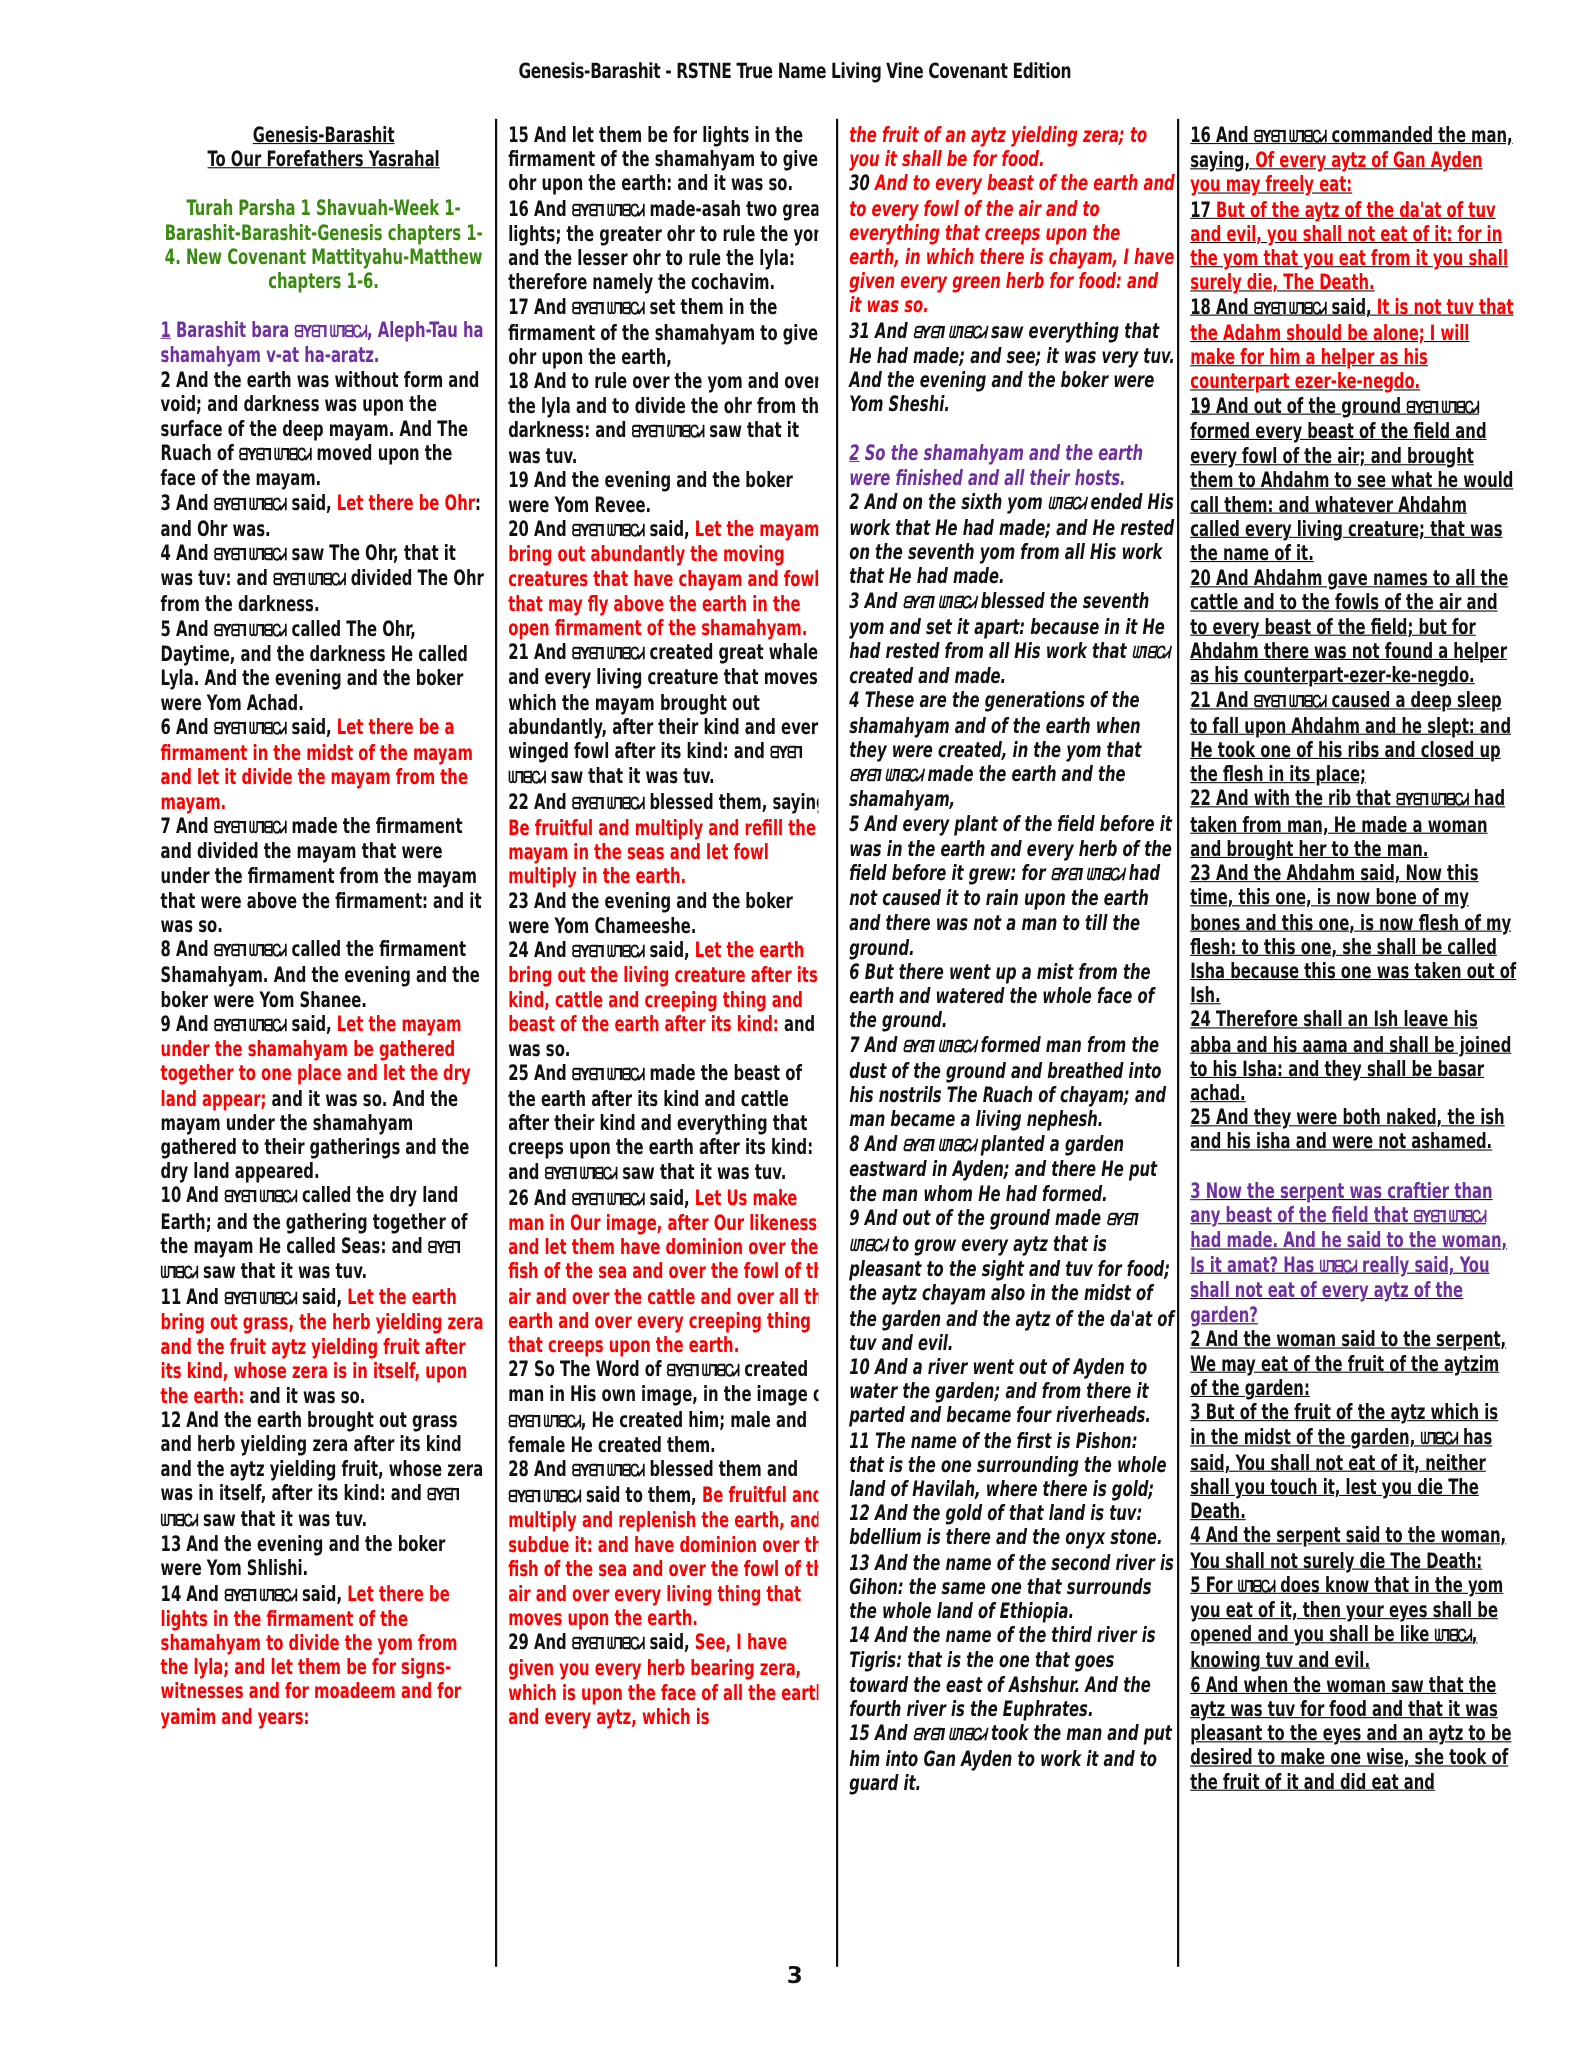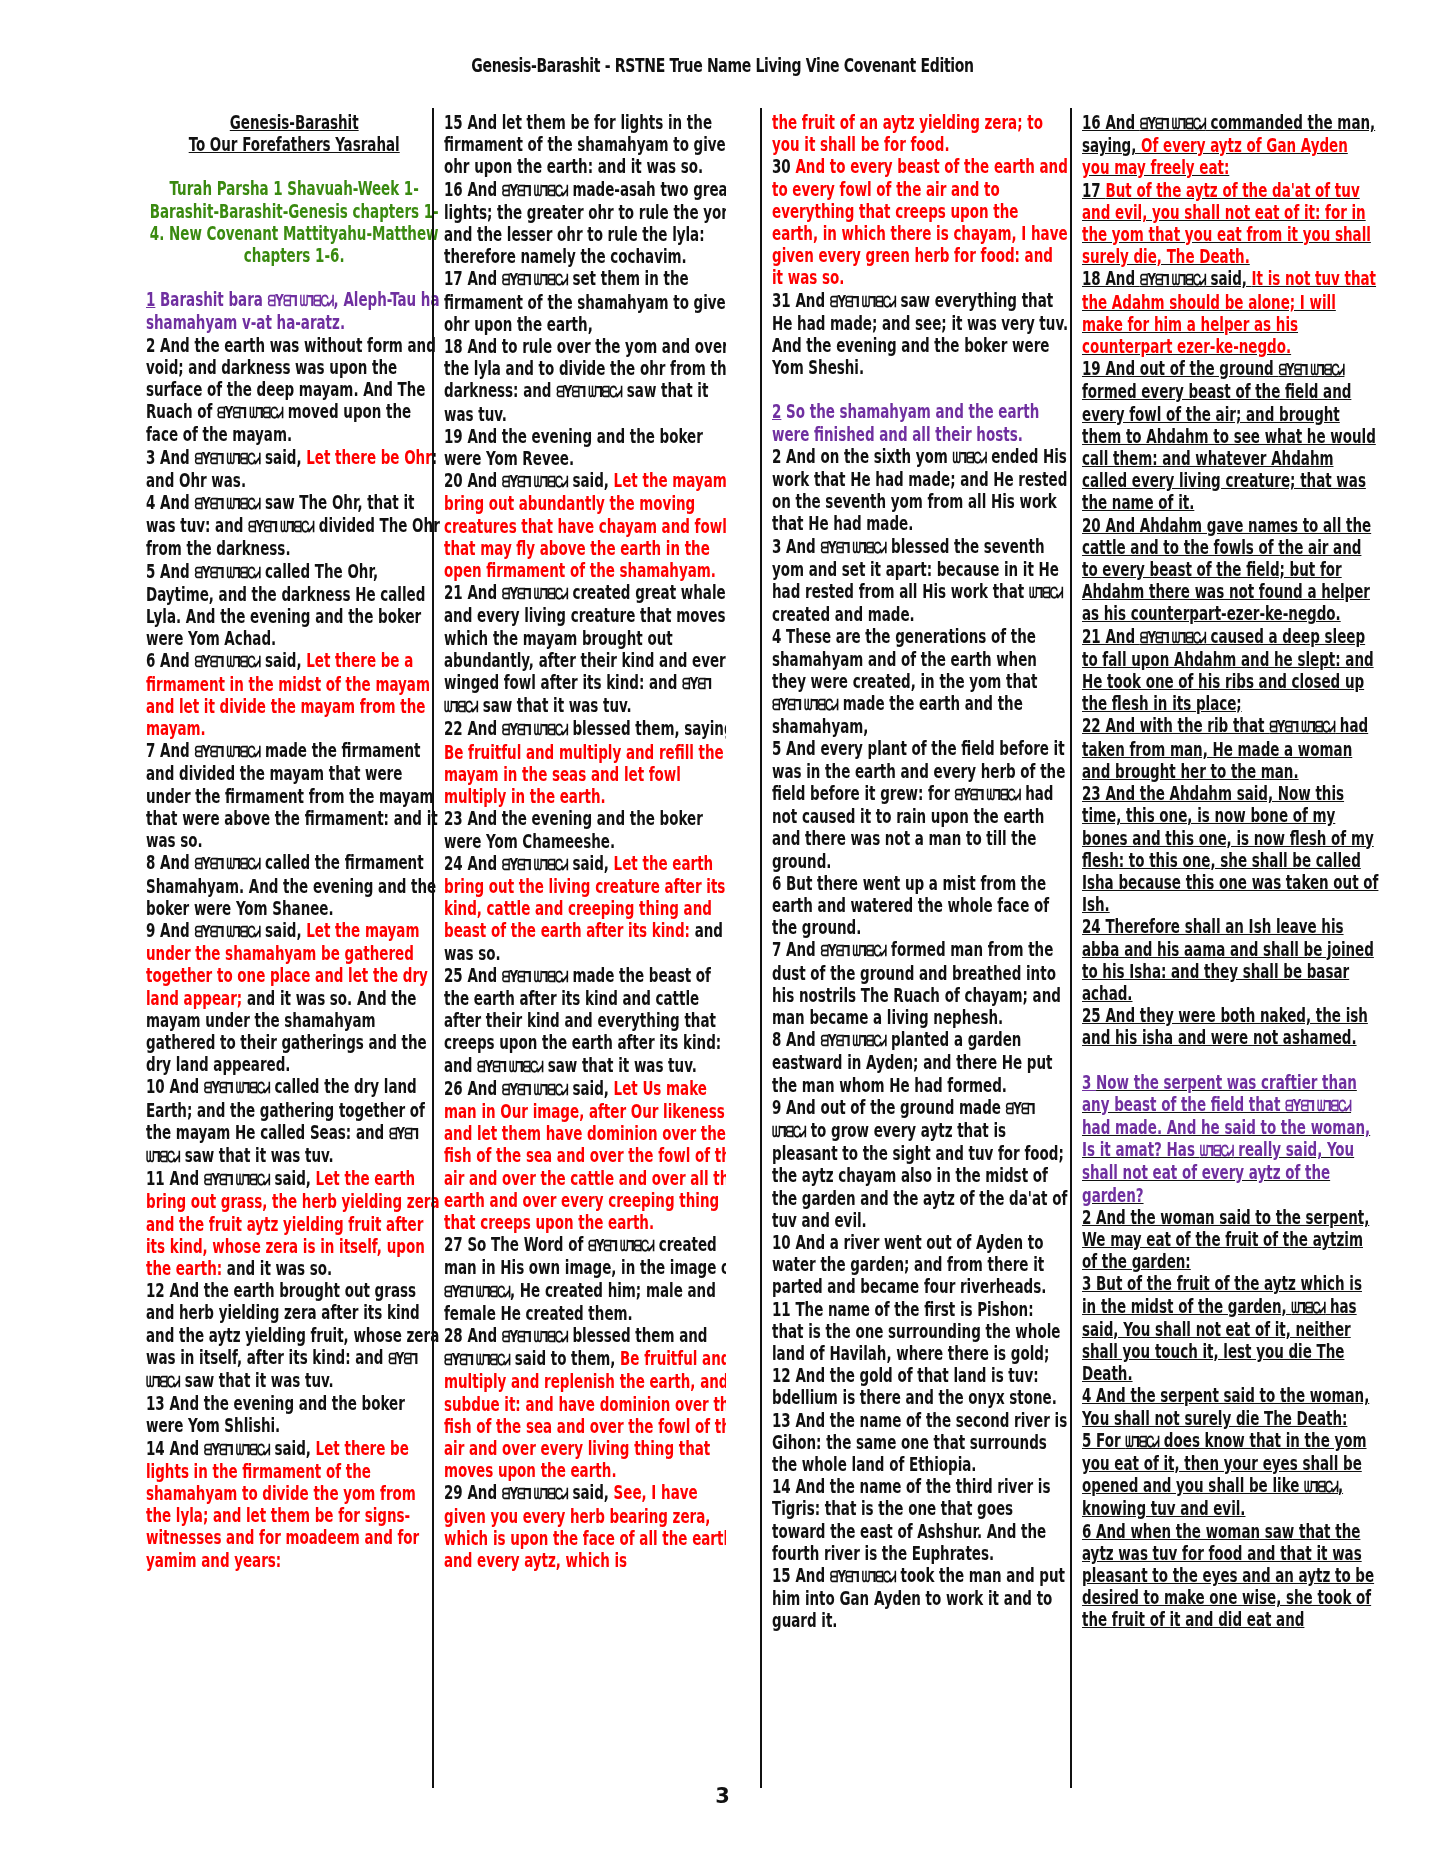--- a/index.html
+++ b/index.html
@@ -4,22 +4,22 @@
 <style>
   html, body { margin:0; padding:0; background:#ffffff; }
   body { width:1445px; height:1870px; position:relative; overflow:hidden;
          font-family:"Liberation Sans Narrow","Liberation Sans", sans-serif; color:#111; }
   .page-header { position:absolute; top:54px; left:0; width:1445px; text-align:center;
          font-family:"DejaVu Sans Condensed","DejaVu Sans", sans-serif; font-weight:bold;
          font-size:19px; letter-spacing:-0.4px; transform:scaleX(0.82); transform-origin:center; }
   .columns { position:absolute; top:108px; left:140px; width:1240px; height:1680px; }
   .col { position:absolute; top:0; height:1680px; box-sizing:border-box; padding:4px 0 0 10px; overflow:hidden; }
   .col.c1 { left:0; width:310px; padding-left:6px; }
-  .col.c2 { left:292px; width:294px; border-left:2.5px solid #111; }
-  .col.c3 { left:620px; width:310px; border-left:2.5px solid #111; }
+  .col.c2 { left:310px; width:294px; border-left:2.5px solid #111; }
+  .col.c3 { left:620px; width:310px; border-left:2.5px solid #111;font-style:italic; }
   .col.c4 { left:930px; width:310px; border-left:2.5px solid #111;text-decoration:underline; }
   .col .inner { transform:scaleX(0.78); transform-origin:left top; width:380px; }
   .t { font-family:"DejaVu Sans Condensed","DejaVu Sans", sans-serif; font-weight:bold;
        font-size:19.2px; line-height:22.2px; }
   .title-block { text-align:center; margin-bottom:22px; }
   .title-block .ul { text-decoration:underline; }
   .green { color:#3a8a10; text-align:center; margin-bottom:22px; }
   .red { color:#ff0000; }
   .purple { color:#7030a0; }
   .black { color:#111; }

